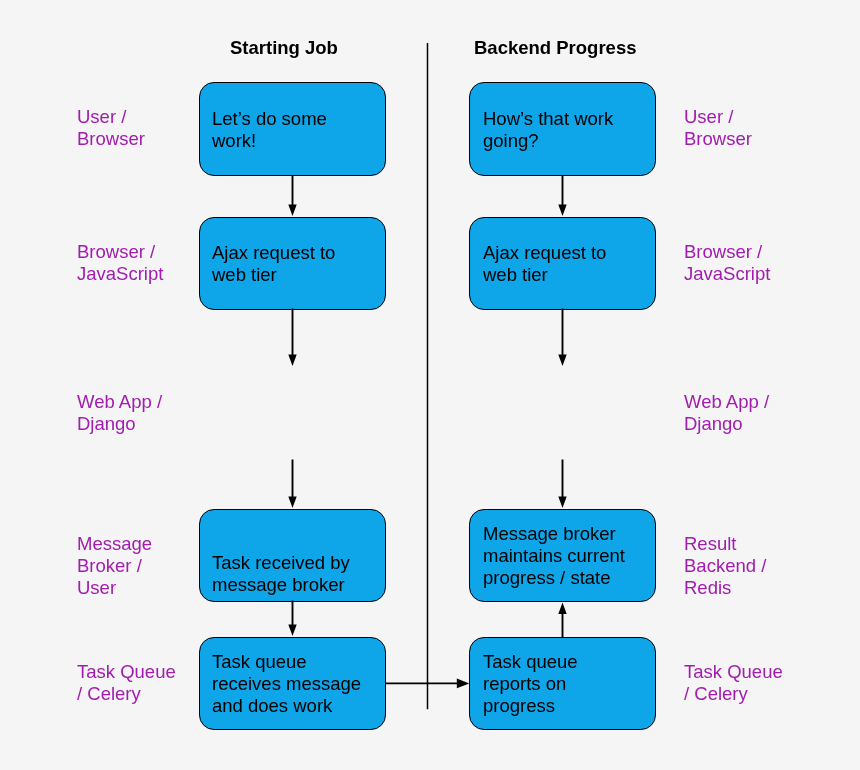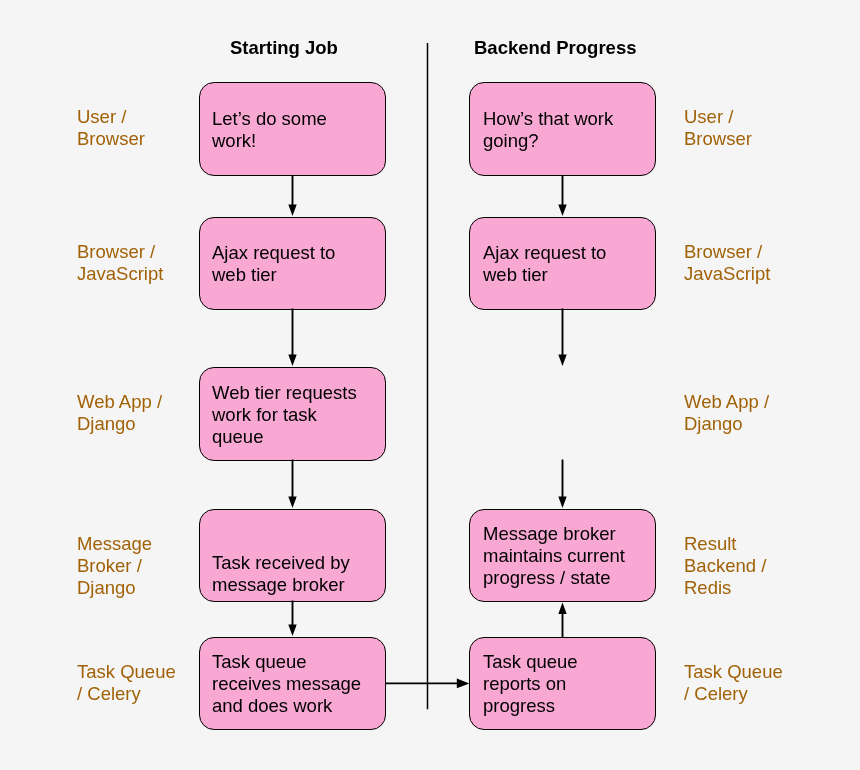--- a/index.html
+++ b/index.html
@@ -36,21 +36,21 @@
     font-weight: bold;
     color: #000000;
     white-space: nowrap;
   }
   #title-left  { left: 230.4px; }
   #title-right { left: 474.3px; }
 
   .node {
     position: absolute;
     box-sizing: border-box;
-    background: #f9a8d4;
+    background: #0ea5e9;
     border: 1.7px solid #000000;
     border-radius: 15px;
     width: 187.6px;
   }
   .col-left  { left: 198.55px; }
   .col-right { left: 468.75px; }
   .row-1 { top: 81.5px;  height: 94.6px; }
   .row-2 { top: 216.55px; height: 93.5px; }
   .row-3 { top: 366.55px; height: 94.6px; }
   .row-4 { top: 508.55px; height: 93.6px; }
@@ -71,21 +71,21 @@
   .row-1 > .lines-2 { top: 25.1px; }
   .row-2 > .lines-2 { top: 24.55px; }
   .row-3 > .lines-3 { top: 14.1px; }
 
   .side-label {
     position: absolute;
     will-change: transform;
     transform: translateZ(0);
     font-size: 18.5px;
     line-height: 22px;
-    color: #a16207;
+    color: #a21caf;
     white-space: pre;
   }
   .label-left  { left: 77px; }
   .label-right { left: 684px; }
   .lrow-1 { top: 106.2px; }
   .lrow-2 { top: 241.25px; }
   .lrow-3 { top: 391.25px; }
   .lrow-4 { top: 533.25px; }
   .lrow-5 { top: 661.25px; }
 </style>
@@ -116,42 +116,37 @@
   </div>
   <div class="node col-right row-2">
     <div class="node-text lines-2">Ajax request to
 web tier</div>
   </div>
   <div class="side-label label-left lrow-2">Browser /
 JavaScript</div>
   <div class="side-label label-right lrow-2">Browser /
 JavaScript</div>
 
-  <div class="node col-left row-3">
-    <div class="node-text lines-3">Web tier requests
-work for task
-queue</div>
-  </div>
   <div class="side-label label-left lrow-3">Web App /
 Django</div>
   <div class="side-label label-right lrow-3">Web App /
 Django</div>
 
   <div class="node col-left row-4">
     <div class="node-text lines-2">Task received by
 message broker</div>
   </div>
   <div class="node col-right row-4">
     <div class="node-text lines-3">Message broker
 maintains current
 progress / state</div>
   </div>
   <div class="side-label label-left lrow-4">Message
 Broker /
-Django</div>
+User</div>
   <div class="side-label label-right lrow-4">Result
 Backend /
 Redis</div>
 
   <div class="node col-left row-5">
     <div class="node-text lines-3">Task queue
 receives message
 and does work</div>
   </div>
   <div class="node col-right row-5">

